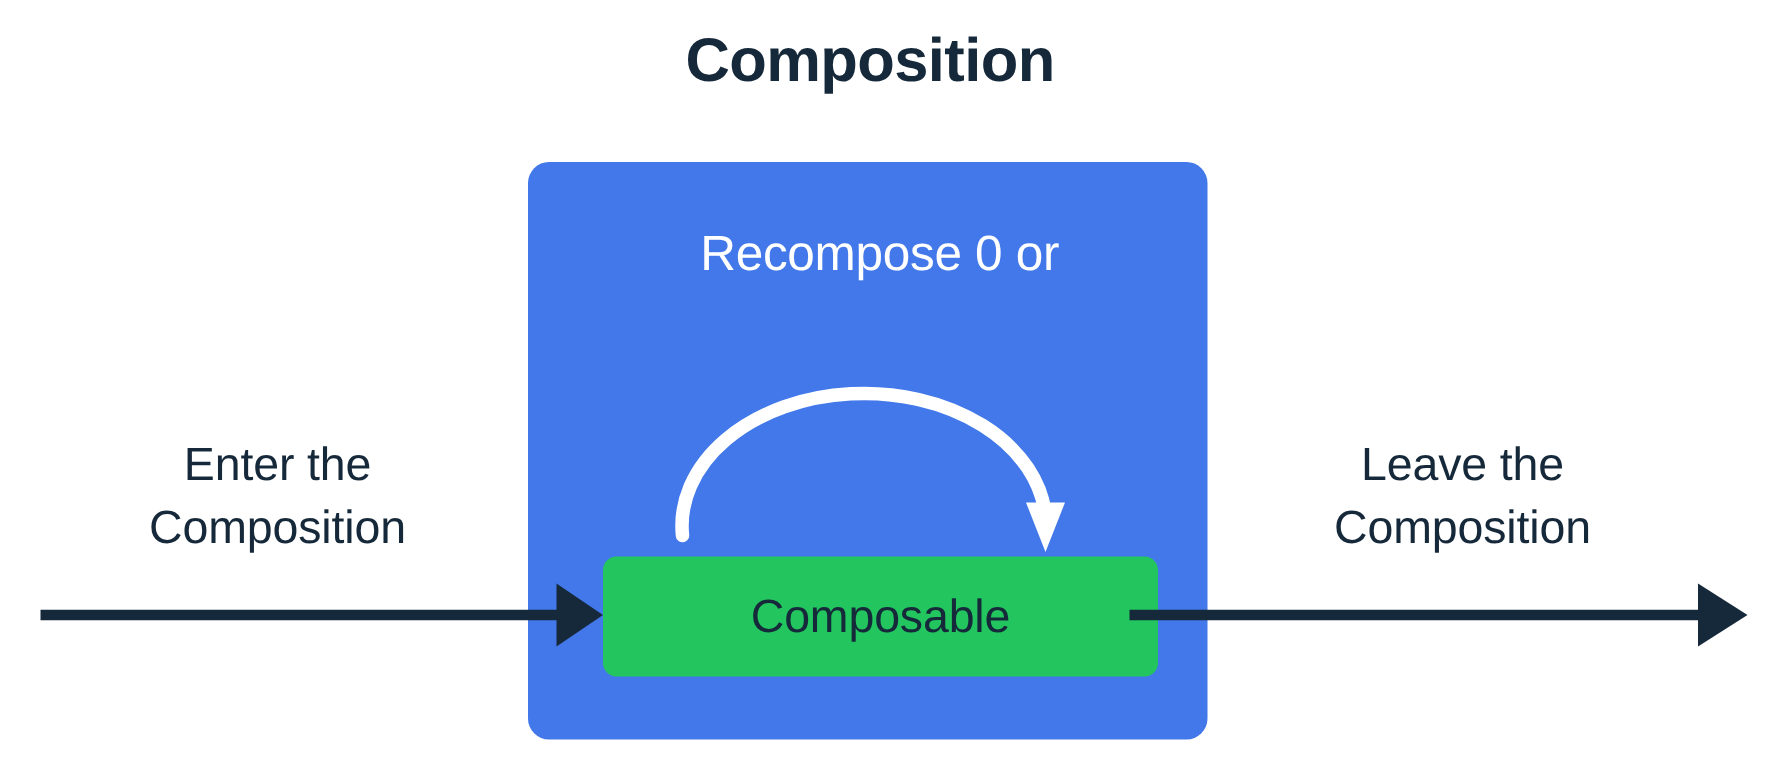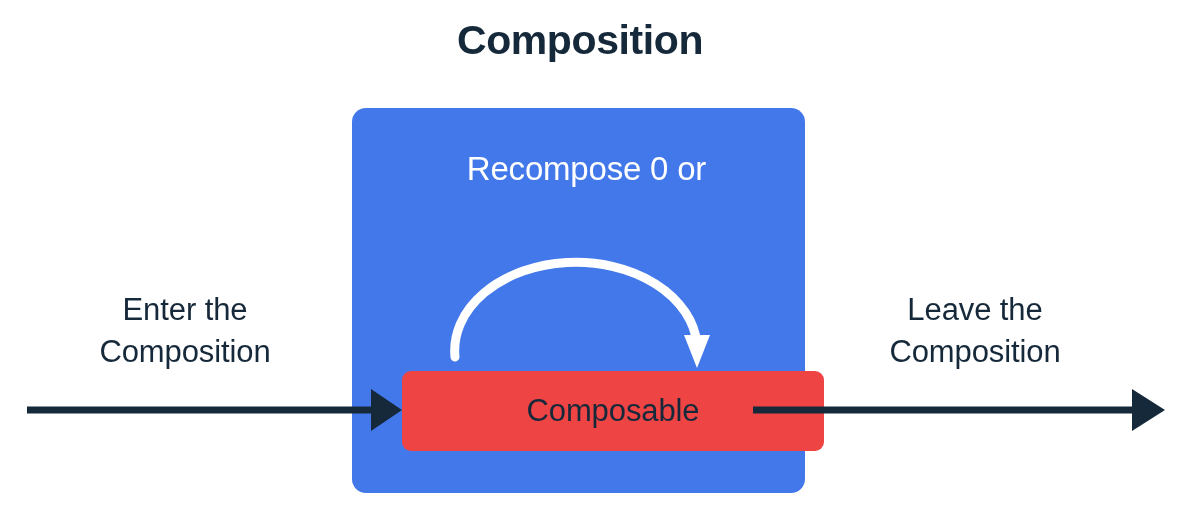--- a/index.html
+++ b/index.html
@@ -72,23 +72,23 @@
     width: 300px;
     height: 130px;
     overflow: visible;
   }
 
   
   .composable-box {
     position: absolute;
     left: 402px;
     top: 371px;
-    width: 422px;
+    width: 370px;
     height: 80px;
-    background: #ef4444;
+    background: #22c55e;
     border-radius: 9px;
   }
   .composable-label {
     position: absolute;
     left: 0;
     top: 0;
     width: 100%;
     height: 100%;
     display: flex;
     align-items: center;

